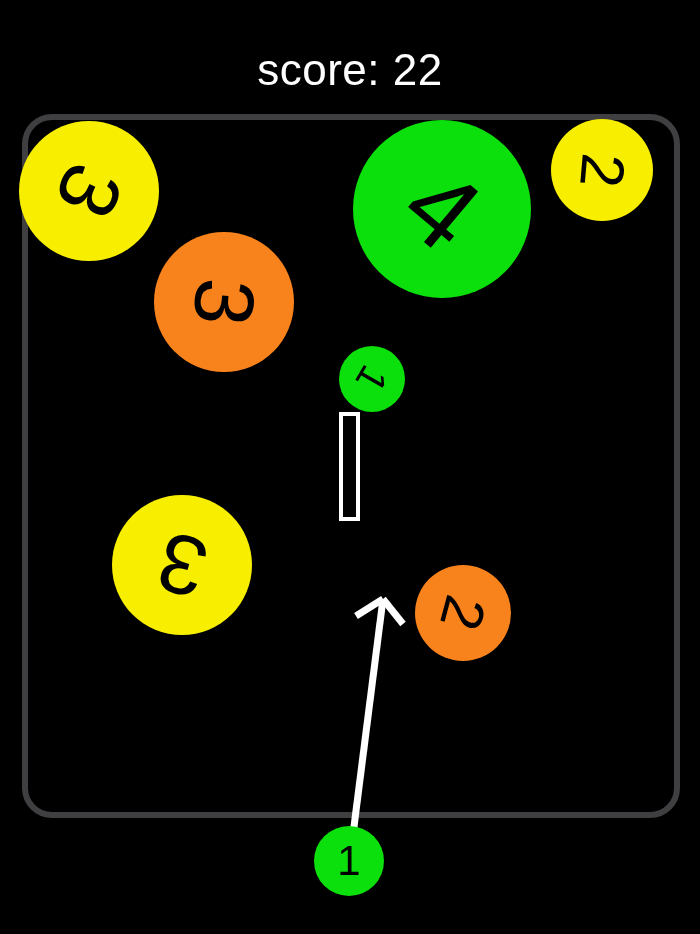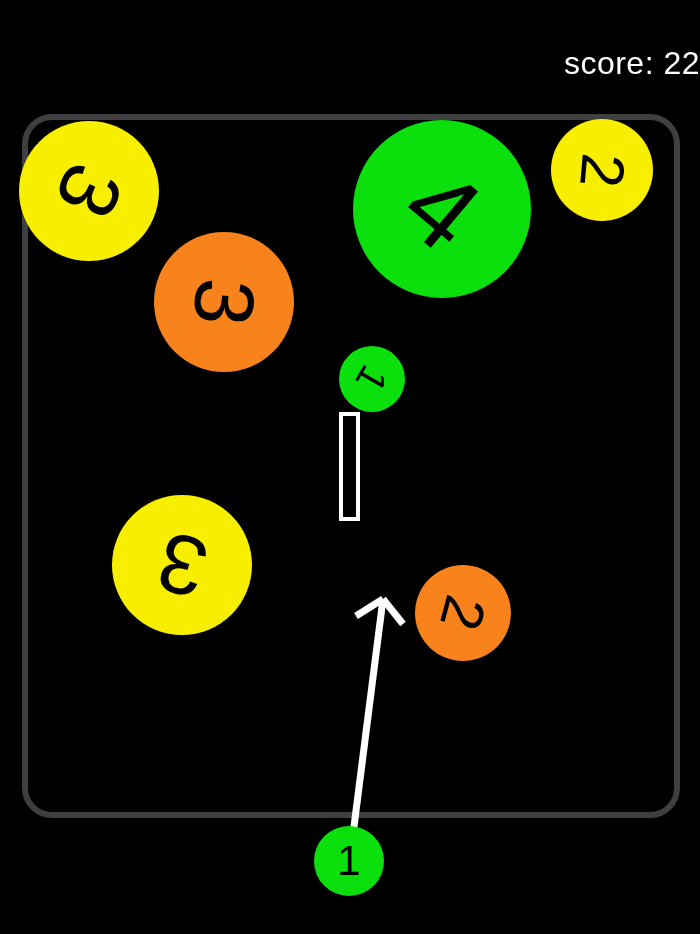--- a/index.html
+++ b/index.html
@@ -13,23 +13,23 @@
     height: 934px;
     background: #000000;
     overflow: hidden;
     font-family: "Liberation Sans", sans-serif;
   }
   .score {
     position: absolute;
     top: 46px;
     left: 0;
     width: 100%;
-    text-align: right;
+    text-align: center;
     color: #ffffff;
-    font-size: 32px;
+    font-size: 44px;
     line-height: 1.1;
     letter-spacing: 0.5px;
   }
   .arena {
     position: absolute;
     box-sizing: border-box;
     border: 6px solid #3f3f41;
     border-radius: 30px;
     background: transparent;
   }

